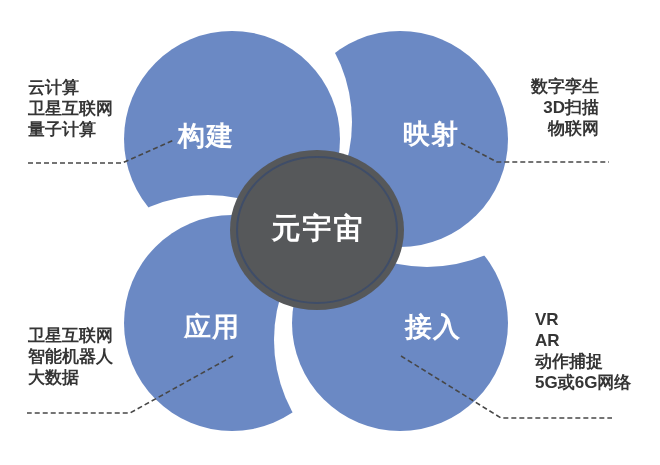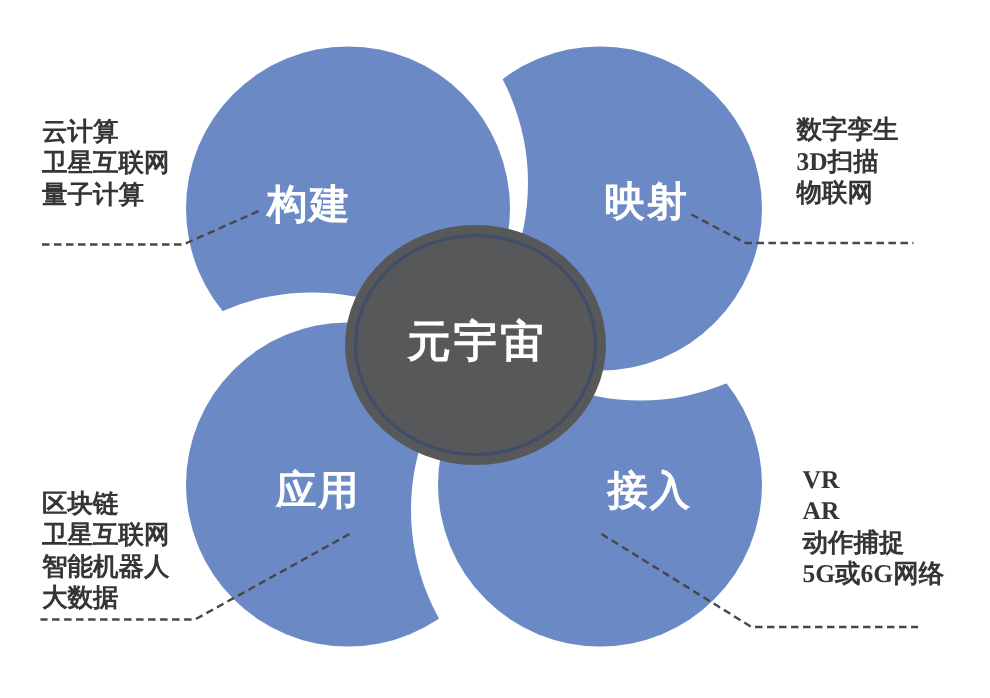--- a/index.html
+++ b/index.html
@@ -46,24 +46,23 @@
     text-anchor:middle;
     dominant-baseline:central;
   }
   .side-list{
     position:absolute;
     font-size:17px;
     line-height:21px;
     font-weight:bold;
     color:var(--side-text,#353535);
     white-space:nowrap;
-    font-family:Liberation Serif, serif;
   }
   .list-build{ left:28px; top:77px; }
-  .list-mapping{ left:531px; top:76px; }
+  .list-mapping{ left:531px; top:76px;text-align:right; }
   .list-application{ left:28px; top:325px; }
   .list-access{ left:535px; top:309px; }
 </style>
 </head>
 <body>
 
 <div class="stage">
 
   <svg class="flower-svg" viewBox="0 0 660 465" xmlns="http://www.w3.org/2000/svg">
     <defs>
@@ -112,21 +111,20 @@
     <div>量子计算</div>
   </div>
 
   <div class="side-list list-mapping">
     <div>数字孪生</div>
     <div>3D扫描</div>
     <div>物联网</div>
   </div>
 
   <div class="side-list list-application">
-    <div>区块链</div>
     <div>卫星互联网</div>
     <div>智能机器人</div>
     <div>大数据</div>
   </div>
 
   <div class="side-list list-access">
     <div>VR</div>
     <div>AR</div>
     <div>动作捕捉</div>
     <div>5G或6G网络</div>

